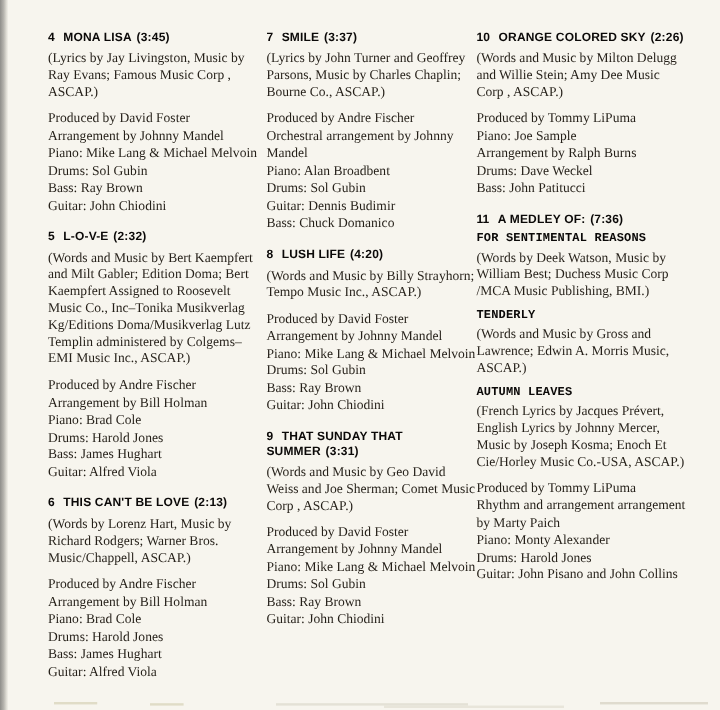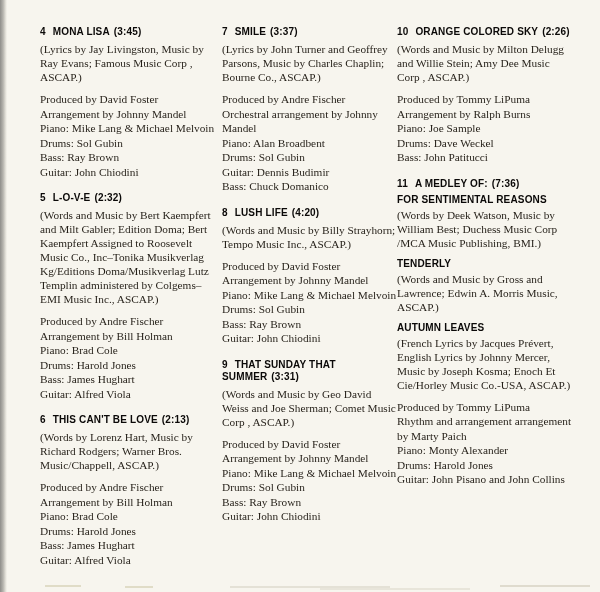--- a/index.html
+++ b/index.html
@@ -31,21 +31,21 @@
   }
   .trk-num{margin-right:7px;}
   .trk-ttl{margin-right:4px;}
   .serif, .credits, .pl{
     font-family:"Liberation Serif",serif;
     font-size:11.3px;line-height:14px;color:#241f18;
   }
   .credits{margin:0 0 8px 0;}
   .pl{line-height:14.5px;}
   .sub-ttl{
-    font-family:Liberation Sans, sans-serif;
+    font-family:Liberation Mono, monospace;
     font-weight:700;font-size:10px;letter-spacing:.15px;
     color:#0b0908;margin:3px 0 2px 0;line-height:12px;
   }
 </style>
 </head>
 <body>
 
 <div class="page">
   <div class="scan-edge-left"></div>
 
@@ -147,22 +147,22 @@
 
   <div class="col col-2">
 
     <section class="track">
       <h3 class="trk-hdr">
         <span class="trk-num">10</span><span class="trk-ttl">ORANGE COLORED SKY</span><span class="trk-dur">(2:26)</span>
       </h3>
       <p class="credits">(Words and Music by Milton Delugg and Willie Stein; Amy Dee Music Corp , ASCAP.)</p>
       <div>
         <div class="pl">Produced by Tommy LiPuma</div>
+        <div class="pl">Piano: Joe Sample</div>
         <div class="pl">Arrangement by Ralph Burns</div>
-        <div class="pl">Piano: Joe Sample</div>
         <div class="pl">Drums: Dave Weckel</div>
         <div class="pl">Bass: John Patitucci</div>
       </div>
     </section>
 
     <section class="track">
       <h3 class="trk-hdr">
         <span class="trk-num">11</span><span class="trk-ttl">A MEDLEY OF:</span><span class="trk-dur">(7:36)</span>
       </h3>
 

